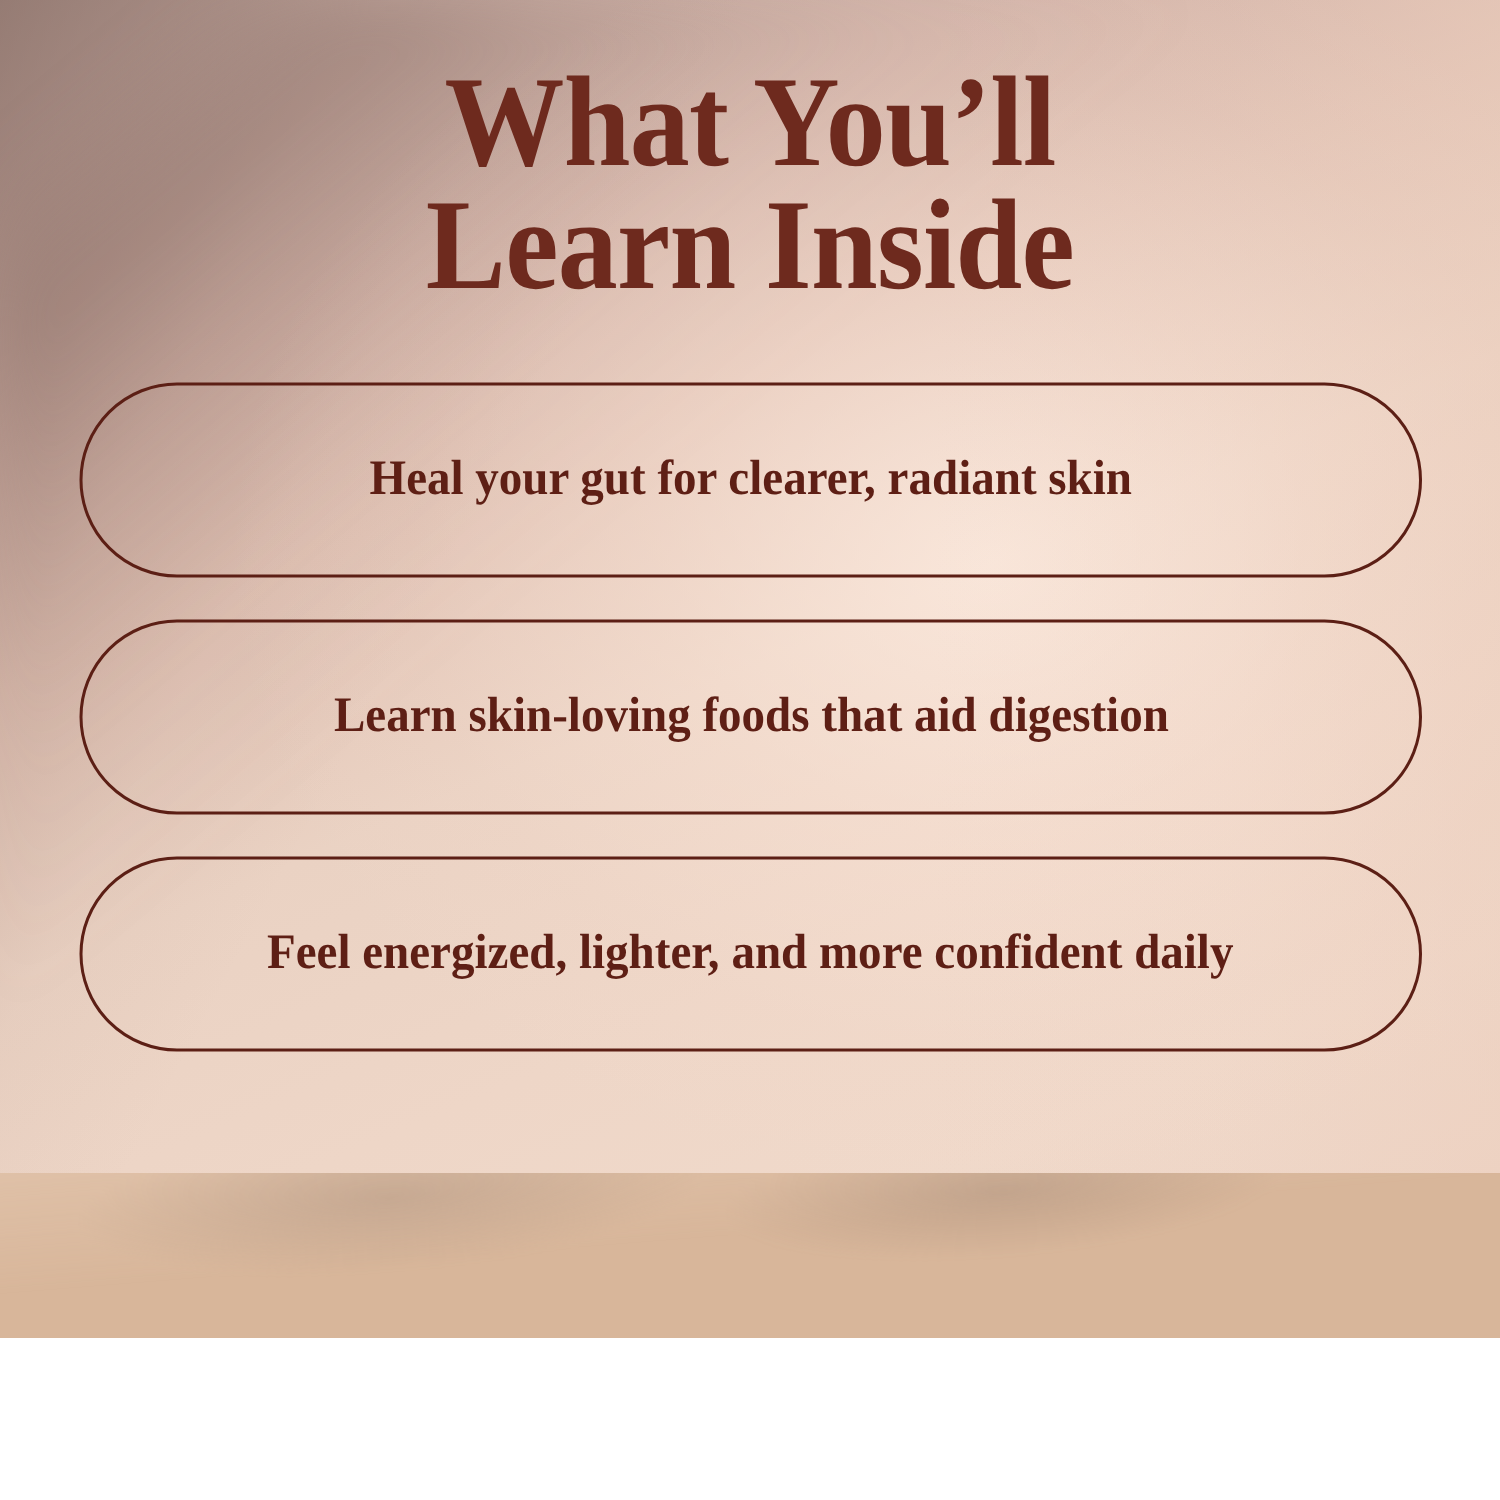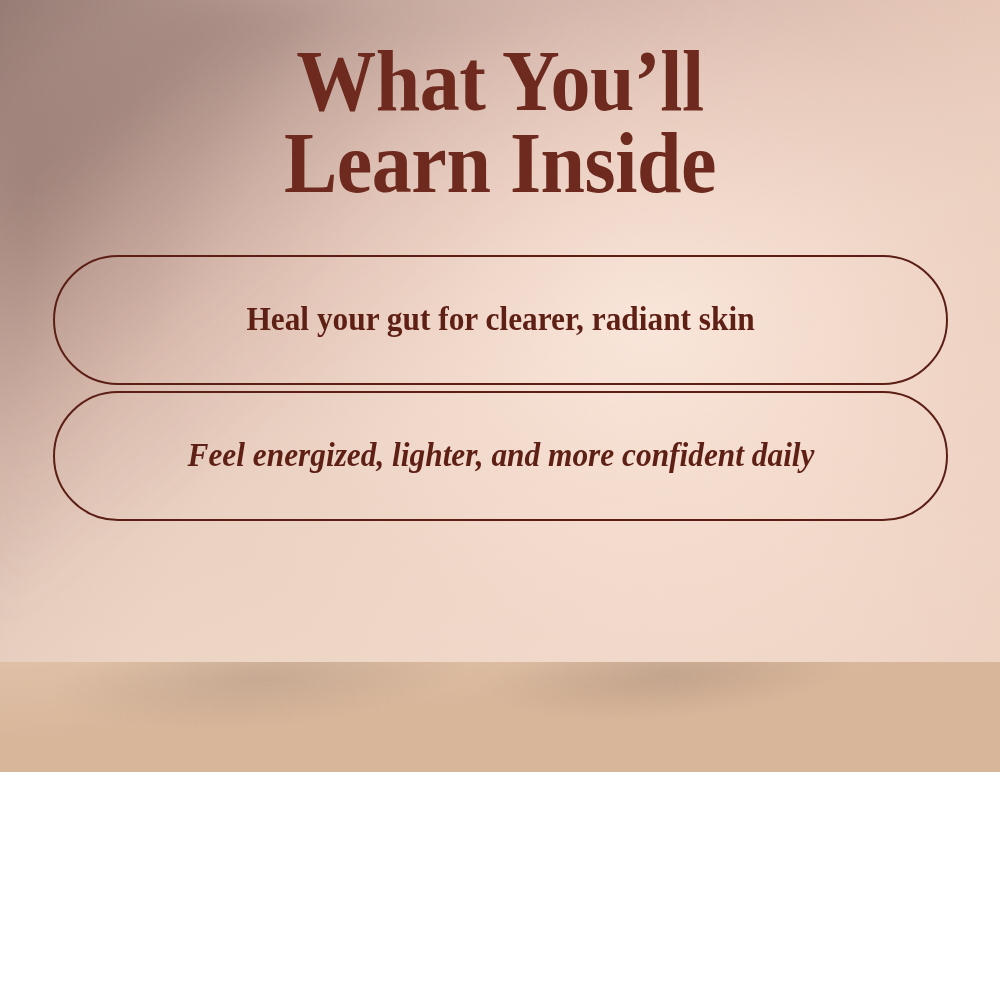--- a/index.html
+++ b/index.html
@@ -9,21 +9,21 @@
   body {
     width: 1000px;
     height: 1000px;
     overflow: hidden;
     font-family: "Liberation Serif", "DejaVu Serif", serif;
   }
 
   #poster {
     position: relative;
     width: 1000px;
-    height: 772px;
+    height: 892px;
     overflow: hidden;
     background: #fde047;
   }
 
   
   .bg-layer {
     position: absolute;
     inset: 0;
     pointer-events: none;
   }
@@ -165,32 +165,31 @@
     position: absolute;
     left: 53px;
     top: 255px;
     width: 895px;
     z-index: 5;
   }
   .pill {
     position: relative;
     box-sizing: border-box;
     height: 130px;
-    margin-bottom: 6px;
+    margin-bottom: 28px;
     border: 2px solid #5c1f15;
     border-radius: 65px;
     background: transparent;
     display: flex;
     align-items: center;
     justify-content: center;
     padding: 0 46px;
   }
   .pill:last-child {
     margin-bottom: 0;
-    font-style: italic;
   }
   .pill-text {
     font-family: "Liberation Serif", "DejaVu Serif", serif;
     font-weight: 700;
     font-size: 33px;
     line-height: 1.15;
     letter-spacing: 0px;
     color: #5e1f15;
     text-align: center;
     white-space: nowrap;
@@ -217,17 +216,20 @@
   <div class="heading">
     <span class="heading-line l1">What You’ll</span>
     <span class="heading-line l2">Learn Inside</span>
   </div>
 
   <div class="pill-list">
     <div class="pill">
       <span class="pill-text">Heal your gut for clearer, radiant skin</span>
     </div>
     <div class="pill">
+      <span class="pill-text">Learn skin-loving foods that aid digestion</span>
+    </div>
+    <div class="pill">
       <span class="pill-text">Feel energized, lighter, and more confident daily</span>
     </div>
   </div>
 
 </div>
 
 </body></html>

